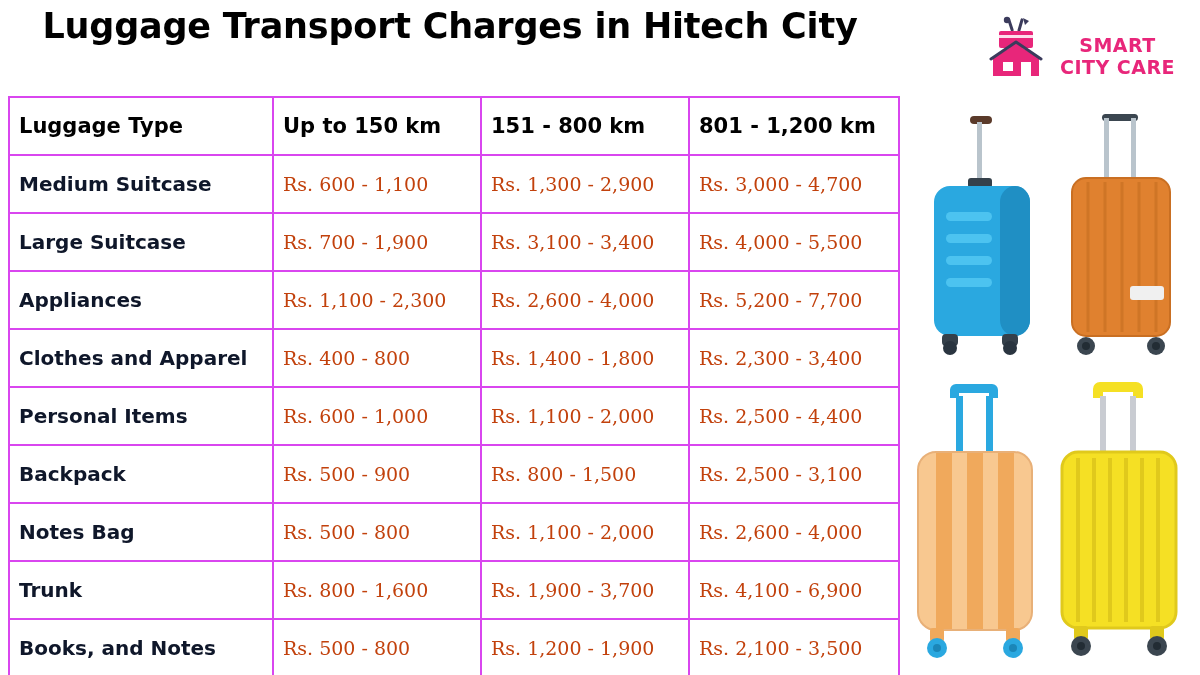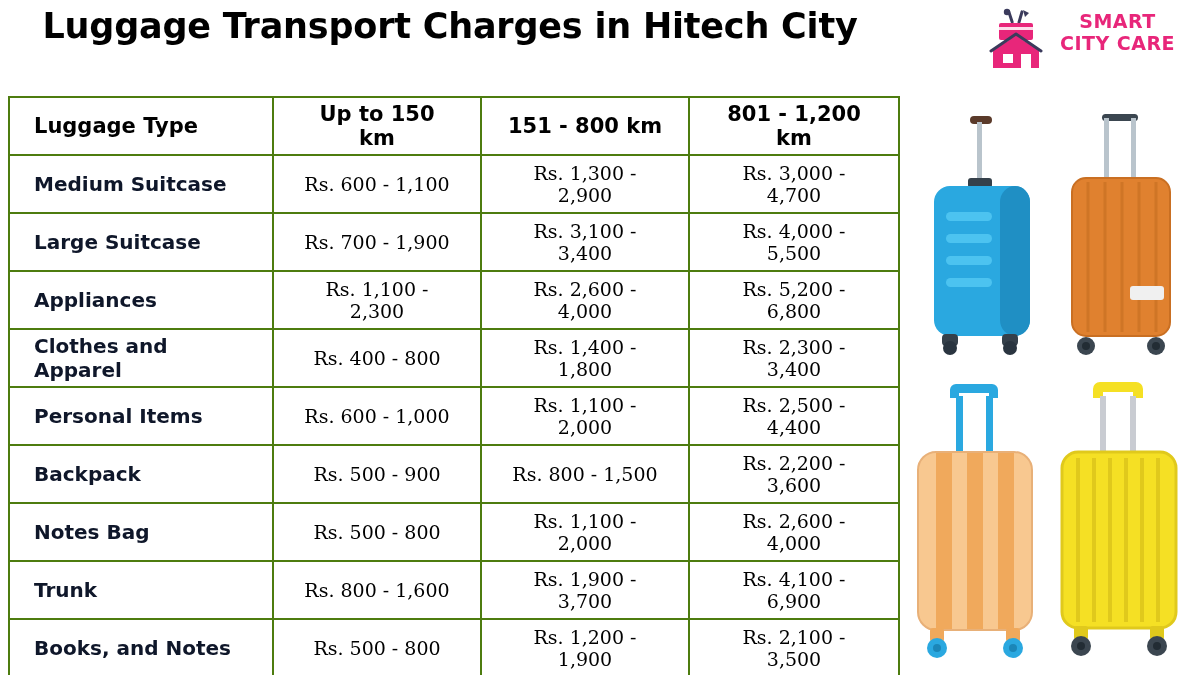--- a/index.html
+++ b/index.html
@@ -40,21 +40,21 @@
   }
 
   
   .logo {
     position: absolute;
     right: 22px;
     top: 8px;
     width: 195px;
     height: 70px;
     display: flex;
-    align-items: flex-start;
+    align-items: flex-end;
     gap: 8px;
   }
   .logo-mark {
     width: 66px;
     height: 62px;
     position: relative;
     flex: 0 0 auto;
   }
   .logo-text {
     font-family: "DejaVu Sans", sans-serif;
@@ -73,58 +73,58 @@
     left: 8px;
     top: 96px;
     width: 890px;
   }
   table.charges {
     border-collapse: collapse;
     width: 890px;
     table-layout: fixed;
   }
   table.charges td, table.charges th {
-    border: 2px solid #4d7c0f;
+    border: 2px solid #d946ef;
     height: 58px;
-    padding: 0 24px;
+    padding: 0 9px;
     box-sizing: border-box;
   }
   table.charges col.c0 { width: 264px; }
   table.charges col.c1 { width: 208px; }
   table.charges col.c2 { width: 208px; }
   table.charges col.c3 { width: 210px; }
 
   .hdr-type {
     font-family: "DejaVu Sans", sans-serif;
     font-weight: bold;
     font-size: 21px;
     color: #000;
     text-align: left;
     padding-left: 12px;
   }
   .hdr-col {
     font-family: "DejaVu Sans", sans-serif;
     font-weight: bold;
     font-size: 21px;
     color: #000;
-    text-align: center;
+    text-align: left;
   }
   .cell-type {
     font-family: "DejaVu Sans", sans-serif;
     font-weight: bold;
     font-size: 20px;
     color: #0f172a;
     text-align: left;
     padding-left: 12px;
   }
   .cell-val {
     font-family: "DejaVu Serif", serif;
     font-size: 19px;
-    color: #000000;
-    text-align: center;
+    color: #c2410c;
+    text-align: left;
   }
 
   
   .bags {
     position: absolute;
     left: 900px;
     top: 100px;
     width: 300px;
     height: 575px;
   }
@@ -188,39 +188,39 @@
         <tr>
           <td class="cell-type">Large Suitcase</td>
           <td class="cell-val">Rs. 700 - 1,900</td>
           <td class="cell-val">Rs. 3,100 - 3,400</td>
           <td class="cell-val">Rs. 4,000 - 5,500</td>
         </tr>
         <tr>
           <td class="cell-type">Appliances</td>
           <td class="cell-val">Rs. 1,100 - 2,300</td>
           <td class="cell-val">Rs. 2,600 - 4,000</td>
-          <td class="cell-val">Rs. 5,200 - 6,800</td>
+          <td class="cell-val">Rs. 5,200 - 7,700</td>
         </tr>
         <tr>
           <td class="cell-type">Clothes and Apparel</td>
           <td class="cell-val">Rs. 400 - 800</td>
           <td class="cell-val">Rs. 1,400 - 1,800</td>
           <td class="cell-val">Rs. 2,300 - 3,400</td>
         </tr>
         <tr>
           <td class="cell-type">Personal Items</td>
           <td class="cell-val">Rs. 600 - 1,000</td>
           <td class="cell-val">Rs. 1,100 - 2,000</td>
           <td class="cell-val">Rs. 2,500 - 4,400</td>
         </tr>
         <tr>
           <td class="cell-type">Backpack</td>
           <td class="cell-val">Rs. 500 - 900</td>
           <td class="cell-val">Rs. 800 - 1,500</td>
-          <td class="cell-val">Rs. 2,200 - 3,600</td>
+          <td class="cell-val">Rs. 2,500 - 3,100</td>
         </tr>
         <tr>
           <td class="cell-type">Notes Bag</td>
           <td class="cell-val">Rs. 500 - 800</td>
           <td class="cell-val">Rs. 1,100 - 2,000</td>
           <td class="cell-val">Rs. 2,600 - 4,000</td>
         </tr>
         <tr>
           <td class="cell-type">Trunk</td>
           <td class="cell-val">Rs. 800 - 1,600</td>

